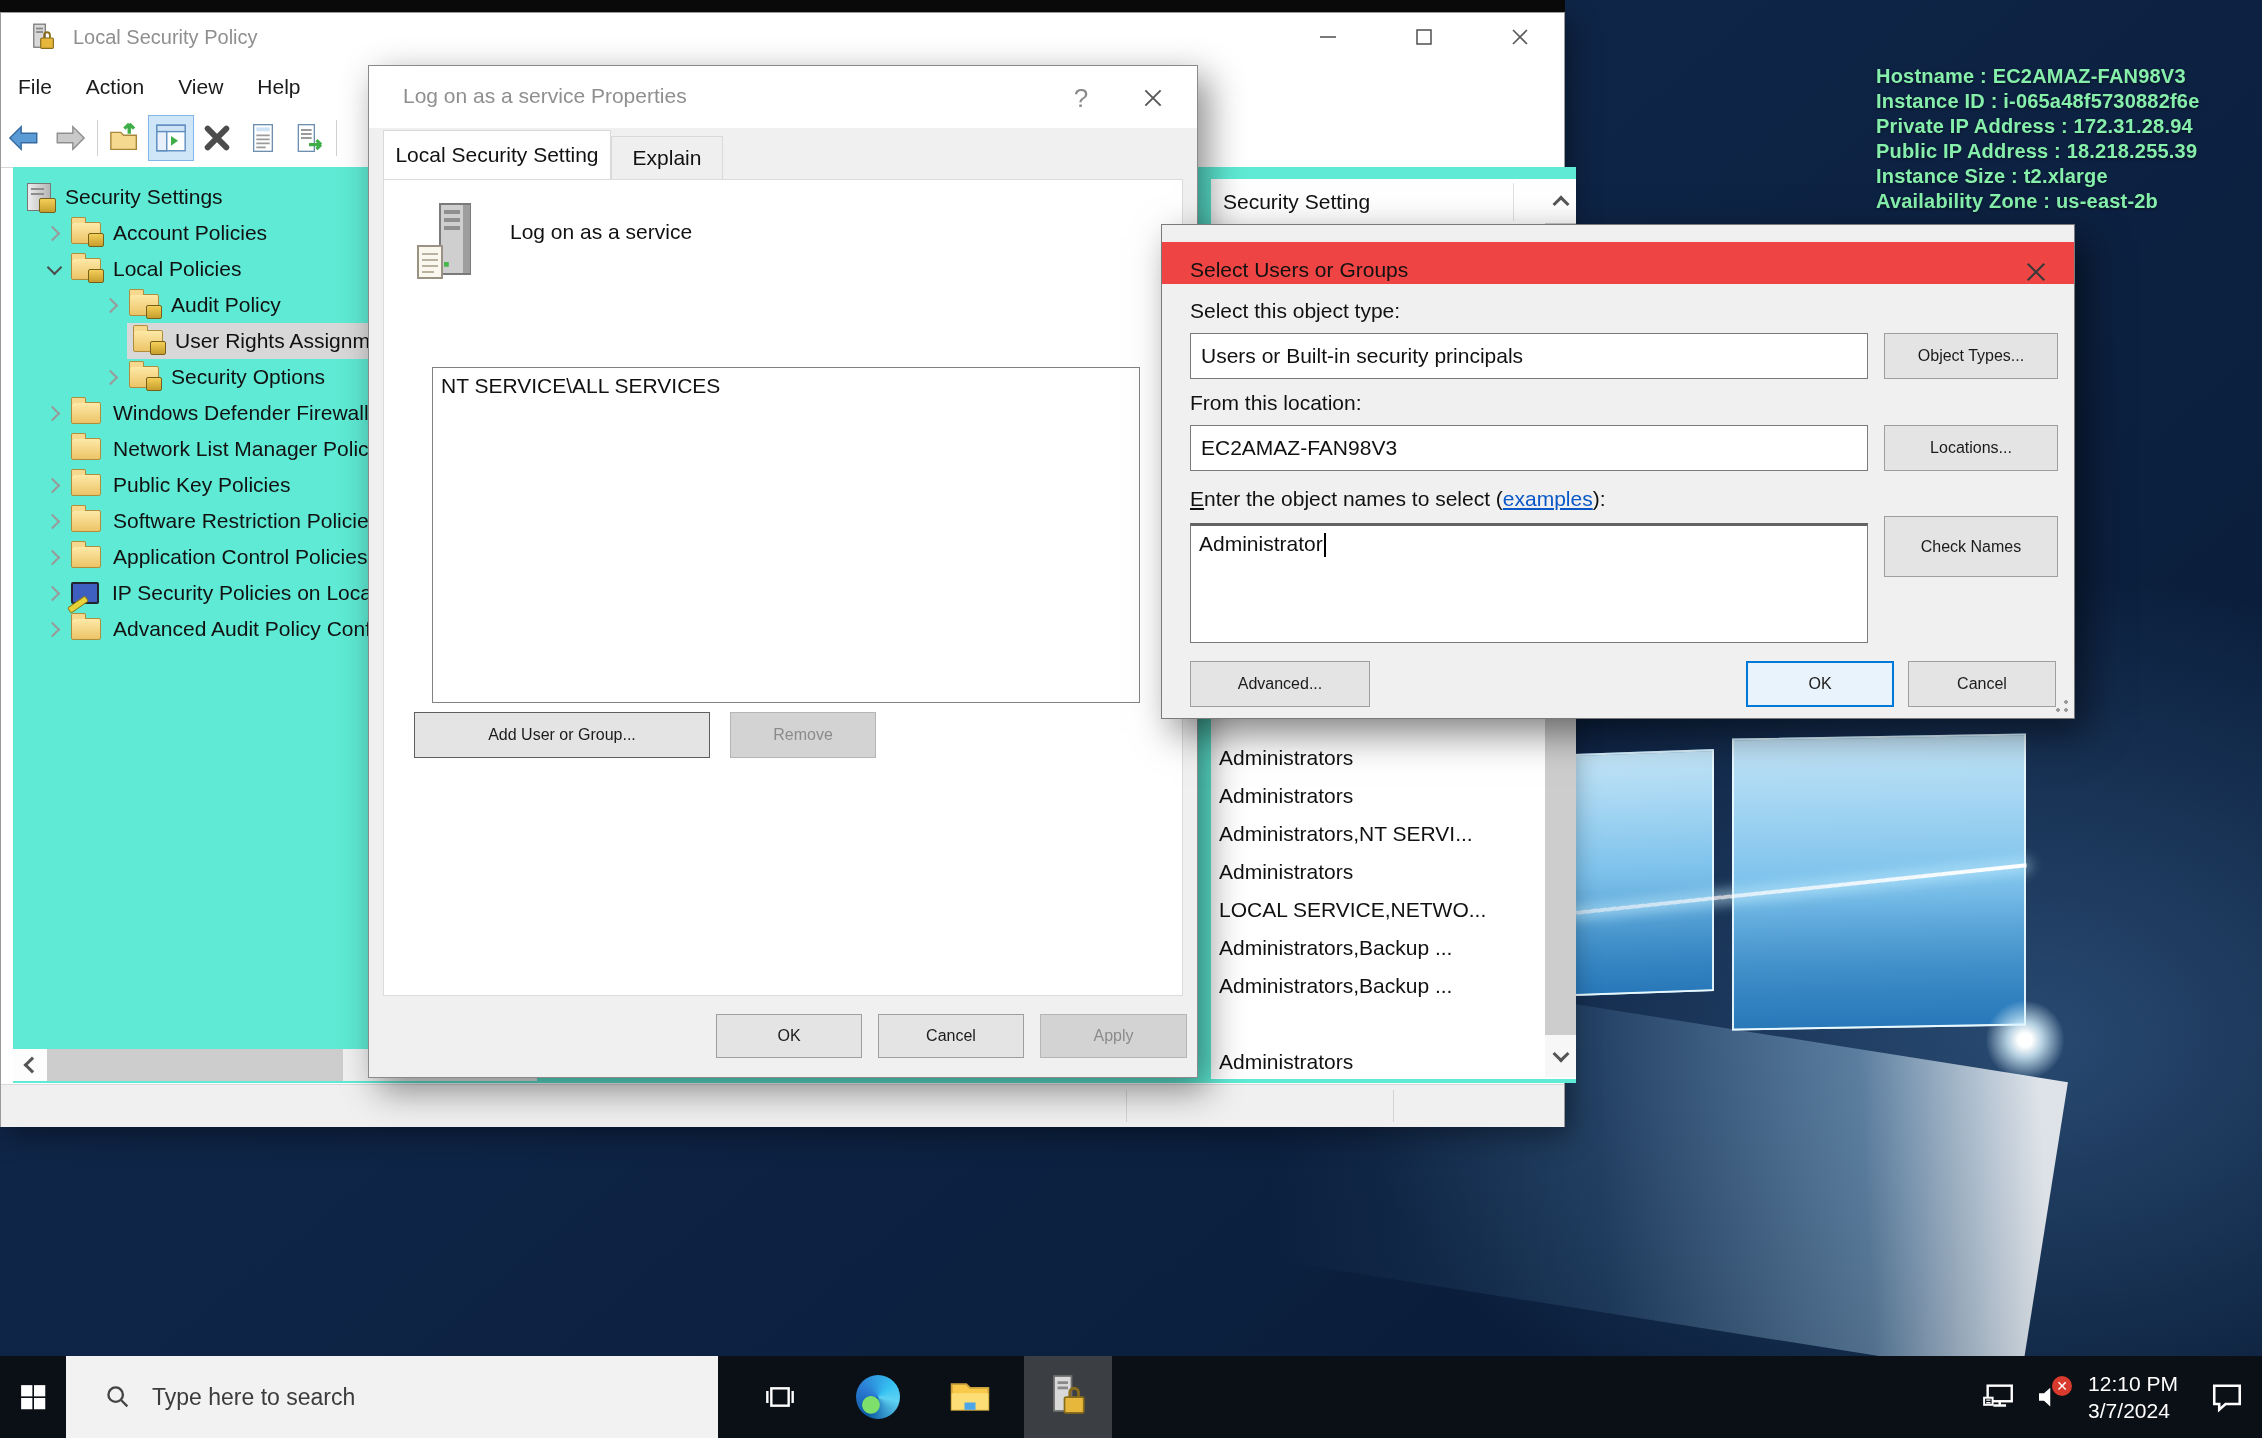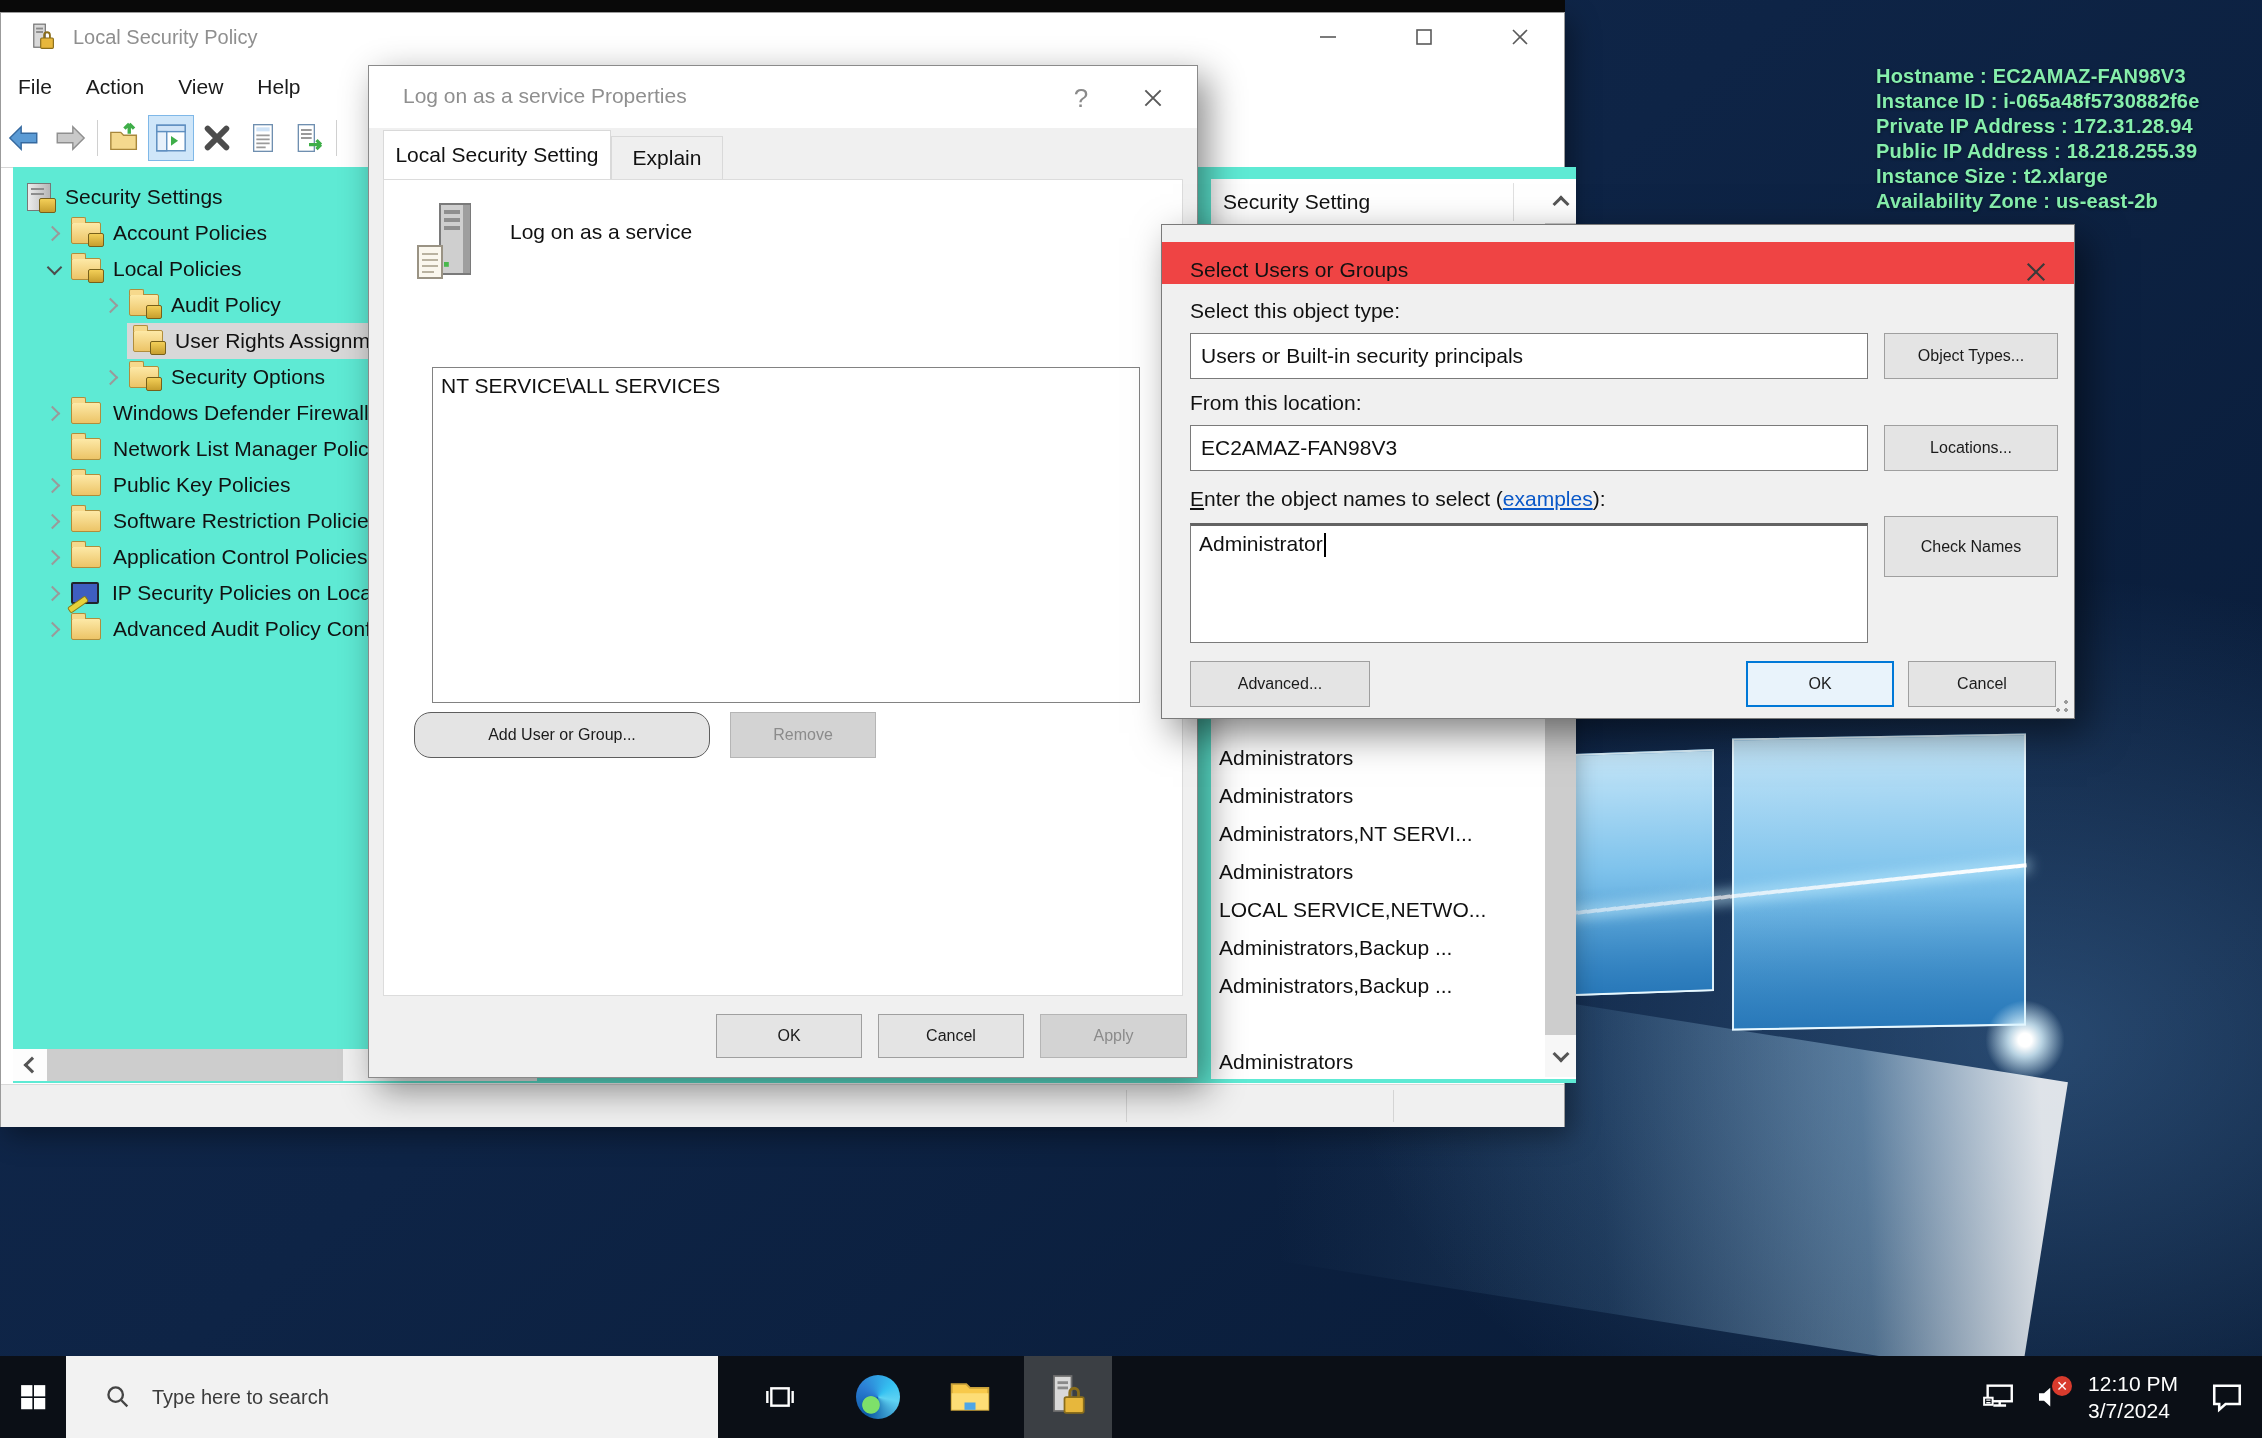--- a/index.html
+++ b/index.html
@@ -114,21 +114,21 @@
   .pd-close{position:absolute;right:22px;top:12px;width:44px;height:40px;display:flex;align-items:center;justify-content:center;}
   .tabstrip{position:absolute;left:0;top:62px;width:100%;height:51px;background:#f0f0f0;}
   .tab{position:absolute;box-sizing:border-box;display:flex;align-items:center;justify-content:center;font-size:21px;color:#111;}
   .tab.active{left:14px;top:2px;width:228px;height:49px;background:#fff;border:1px solid #d9d9d9;border-bottom:none;z-index:2;}
   .tab.inactive{left:242px;top:8px;width:112px;height:43px;background:#efefef;border:1px solid #d9d9d9;border-bottom:none;}
   .pd-page{position:absolute;left:14px;top:113px;width:800px;height:817px;background:#fff;border:1px solid #dcdcdc;box-sizing:border-box;}
   .pd-icon{position:absolute;left:30px;top:22px;}
   .pd-policy{position:absolute;left:126px;top:40px;font-size:21px;color:#111;}
   .pd-members{position:absolute;left:48px;top:187px;width:708px;height:336px;background:#fff;border:1px solid #828282;box-sizing:border-box;}
   .pd-member-row{height:36px;display:flex;align-items:center;padding-left:8px;font-size:21px;color:#111;}
-  .pd-add{left:30px;top:532px;width:296px;height:46px;border-color:#5e5e5e;border-radius:17px;}
+  .pd-add{left:30px;top:532px;width:296px;height:46px;border-color:#5e5e5e;}
   .pd-remove{left:346px;top:532px;width:146px;height:46px;}
   .pd-ok{left:347px;top:948px;width:146px;height:44px;}
   .pd-cancel{left:509px;top:948px;width:146px;height:44px;}
   .pd-apply{left:671px;top:948px;width:147px;height:44px;}
   
   .seldlg{position:absolute;left:1161px;top:224px;width:914px;height:495px;background:#f0f0f0;z-index:6;
     border:1px solid #7a7a7a;box-sizing:border-box;box-shadow:12px 14px 36px rgba(0,0,0,.5);}
   .sd-titlebar{position:absolute;left:0;top:17px;width:100%;height:42px;background:#ef4444;}
   .sd-title{position:absolute;left:28px;top:16px;font-size:21px;color:#111;}
   .sd-close{position:absolute;right:16px;top:10px;width:44px;height:40px;display:flex;align-items:center;justify-content:center;}
@@ -150,21 +150,21 @@
   .grip{position:absolute;right:5px;bottom:5px;width:14px;height:14px;
     background:
       radial-gradient(circle at 11px 3px,#9a9a9a 1.6px,transparent 2px),
       radial-gradient(circle at 11px 11px,#9a9a9a 1.6px,transparent 2px),
       radial-gradient(circle at 3px 11px,#9a9a9a 1.6px,transparent 2px);}
   
   .taskbar{position:absolute;left:0;top:1356px;width:2262px;height:82px;background:#0b0f16;z-index:10;display:flex;align-items:stretch;}
   .tb-start{width:66px;display:flex;align-items:center;justify-content:center;flex:none;}
   .tb-search{width:652px;background:#f2f2f2;display:flex;align-items:center;flex:none;}
   .tb-search .mag{margin:0 20px 0 38px;flex:none;display:flex;}
-  .tb-search-text{font-size:20px;color:#3c3c3c;}
+  .tb-search-text{font-size:23px;color:#3c3c3c;}
   .tb-item{width:76px;display:flex;align-items:center;justify-content:center;flex:none;}
   .tb-item.active-app{background:rgba(255,255,255,.20);width:88px;}
   .edge-circle{width:44px;height:44px;border-radius:50%;
     background:
       radial-gradient(circle at 34% 68%,#7ee06a 0 20%,transparent 22%),
       conic-gradient(from 210deg,#0c59a4,#2b7cd3 25%,#35c1f1 55%,#5fd3f3 70%,#0c59a4);}
   .tb-tray{position:absolute;right:0;top:0;height:82px;display:flex;align-items:center;}
   .tray-icon{width:50px;display:flex;align-items:center;justify-content:center;position:relative;flex:none;}
   .mute-badge{position:absolute;right:2px;bottom:16px;width:20px;height:20px;border-radius:50%;background:#d83b2d;
     color:#fff;font-size:14px;display:flex;align-items:center;justify-content:center;font-weight:bold;}

